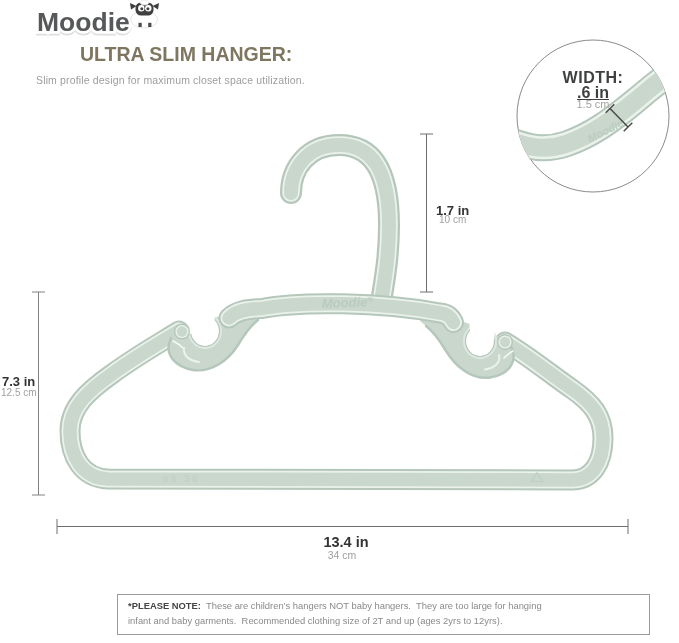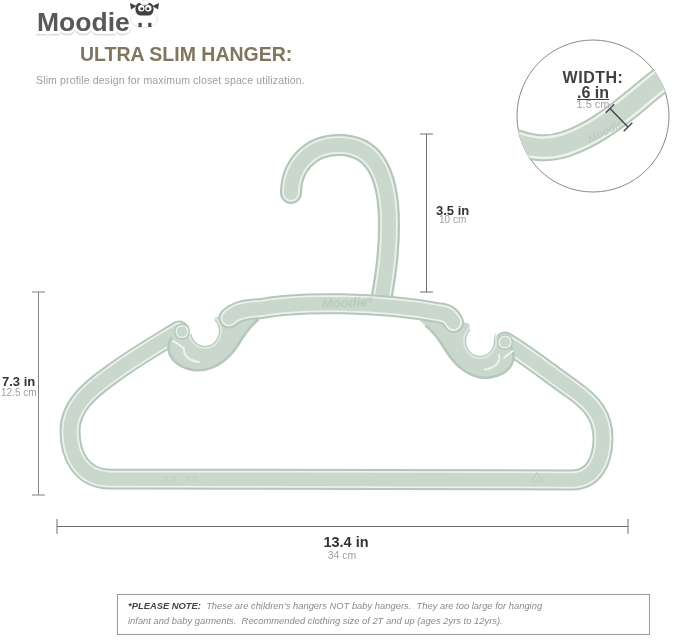--- a/index.html
+++ b/index.html
@@ -144,26 +144,26 @@
 
 <div class="abs" style="left:36px;top:43px;font-size:19.5px;font-weight:bold;color:#7f7660;letter-spacing:0px;margin-left:44px;">ULTRA SLIM HANGER:</div>
 
 <div class="abs" style="left:36px;top:74px;font-size:10.5px;color:#9d9d9d;letter-spacing:0.15px;">Slim profile design for maximum closet space utilization.</div>
 
 
 <div class="abs" style="left:513px;top:69px;width:160px;text-align:center;font-size:16px;font-weight:bold;color:#3f4040;letter-spacing:0.5px;">WIDTH:</div>
 <div class="abs" style="left:513px;top:84px;width:160px;text-align:center;font-size:16px;font-weight:bold;color:#3f4040;text-decoration:underline;">.6 in</div>
 <div class="abs" style="left:513px;top:98px;width:160px;text-align:center;font-size:11px;color:#a3a3a3;">1.5 cm</div>
 
-<div class="abs" style="left:436px;top:202.5px;font-size:13px;font-weight:bold;color:#333;">3.5 in</div>
+<div class="abs" style="left:436px;top:202.5px;font-size:13px;font-weight:bold;color:#333;">1.7 in</div>
 <div class="abs" style="left:439px;top:214px;font-size:10px;color:#a0a0a0;">10 cm</div>
 
 <div class="abs" style="left:2px;top:374px;font-size:13px;font-weight:bold;color:#333;">7.3 in</div>
 <div class="abs" style="left:1px;top:387px;font-size:10px;color:#a0a0a0;">12.5 cm</div>
 
 <div class="abs" style="left:246px;top:534px;width:200px;text-align:center;font-size:14.5px;font-weight:bold;color:#333;">13.4 in</div>
 <div class="abs" style="left:242px;top:549px;width:200px;text-align:center;font-size:10.5px;color:#a0a0a0;">34 cm</div>
 
 <div class="abs" style="left:117px;top:594px;width:531px;height:39px;border:1px solid #9a9a9a;">
-  <div style="margin:2.5px 0 0 10px;font-size:9.4px;line-height:15px;color:#8a8a8a;letter-spacing:0;font-style:italic;"><b style="color:#444;">*PLEASE NOTE:</b>&nbsp; These are children’s hangers NOT baby hangers.&nbsp; They are too large for hanging<br>infant and baby garments.&nbsp; Recommended clothing size of 2T and up (ages 2yrs to 12yrs).</div>
+  <div style="margin:2.5px 0 0 10px;font-size:9.4px;line-height:15px;color:#8a8a8a;letter-spacing:0;"><b style="color:#444;">*PLEASE NOTE:</b>&nbsp; These are children’s hangers NOT baby hangers.&nbsp; They are too large for hanging<br>infant and baby garments.&nbsp; Recommended clothing size of 2T and up (ages 2yrs to 12yrs).</div>
 </div>
 
 </div>
 
 </body></html>

